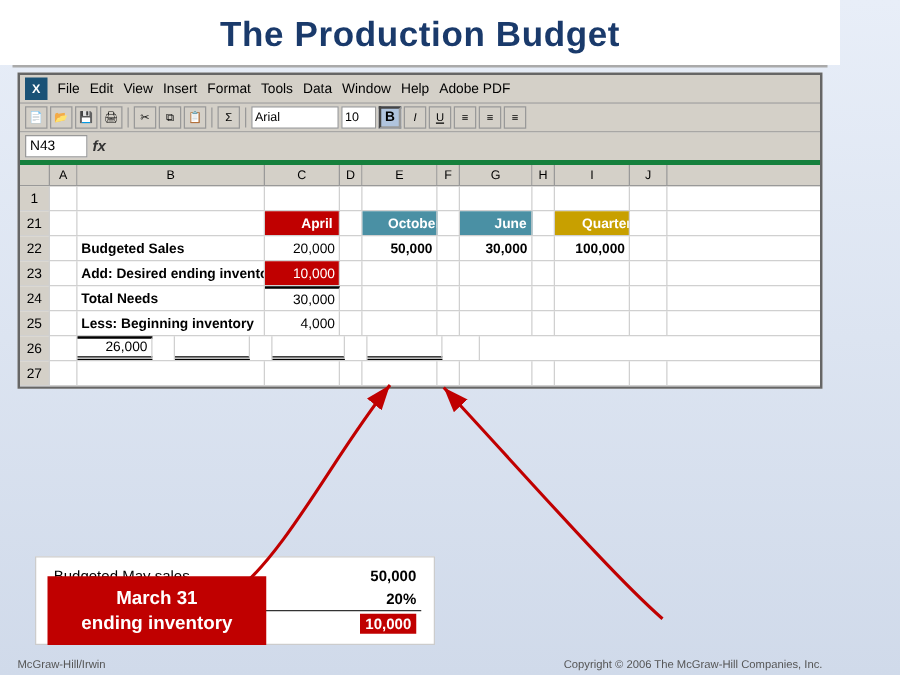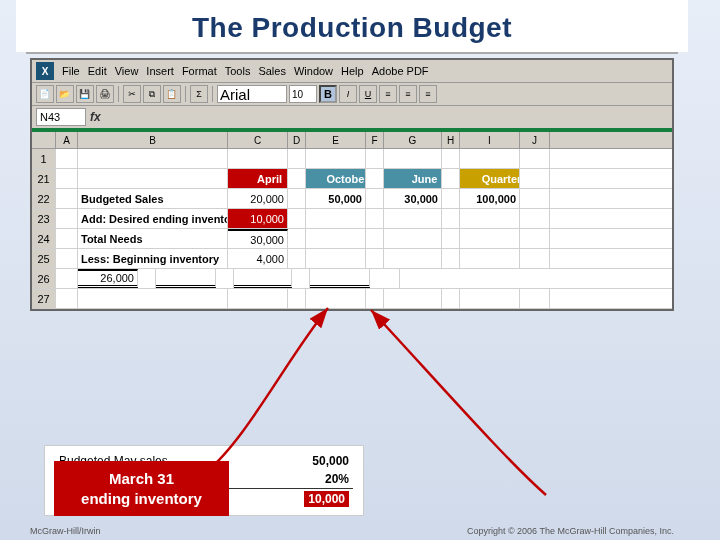--- a/index.html
+++ b/index.html
@@ -85,21 +85,21 @@
       width: 1px;
       height: 16px;
       background: #999;
       margin: 0 2px;
     }
     .toolbar-font-box {
       width: 70px;
       height: 18px;
       background: white;
       border: 1px solid #999;
-      font-size: 15px;
+      font-size: 10px;
       padding: 0 2px;
       display: flex;
       align-items: center;
     }
     .toolbar-size-box {
       width: 28px;
       height: 18px;
       background: white;
       border: 1px solid #999;
       font-size: 10px;
@@ -297,21 +297,20 @@
       width: 720px;
       height: 540px;
       position: absolute;
       top: 0; left: 0;
     }
     .slide-content {
       position: relative;
       z-index: 1;
       width: 672px;
       height: 540px;
-      margin-left: 16px;
     }
 
     .excel-outer {
       margin: 0 14px;
       border: 2px solid #666;
       background: white;
     }
   </style>
 </head>
 <body>
@@ -329,21 +328,21 @@
     <div class="excel-menubar">
       <div class="excel-icon">
         <span>X</span>
       </div>
       <span class="excel-menu-item">File</span>
       <span class="excel-menu-item">Edit</span>
       <span class="excel-menu-item">View</span>
       <span class="excel-menu-item">Insert</span>
       <span class="excel-menu-item">Format</span>
       <span class="excel-menu-item">Tools</span>
-      <span class="excel-menu-item">Sales</span>
+      <span class="excel-menu-item">Data</span>
       <span class="excel-menu-item">Window</span>
       <span class="excel-menu-item">Help</span>
       <span class="excel-menu-item">Adobe PDF</span>
     </div>
 
     <div class="excel-toolbar">
       <div class="toolbar-btn">📄</div>
       <div class="toolbar-btn">📂</div>
       <div class="toolbar-btn">💾</div>
       <div class="toolbar-btn">🖨</div>

